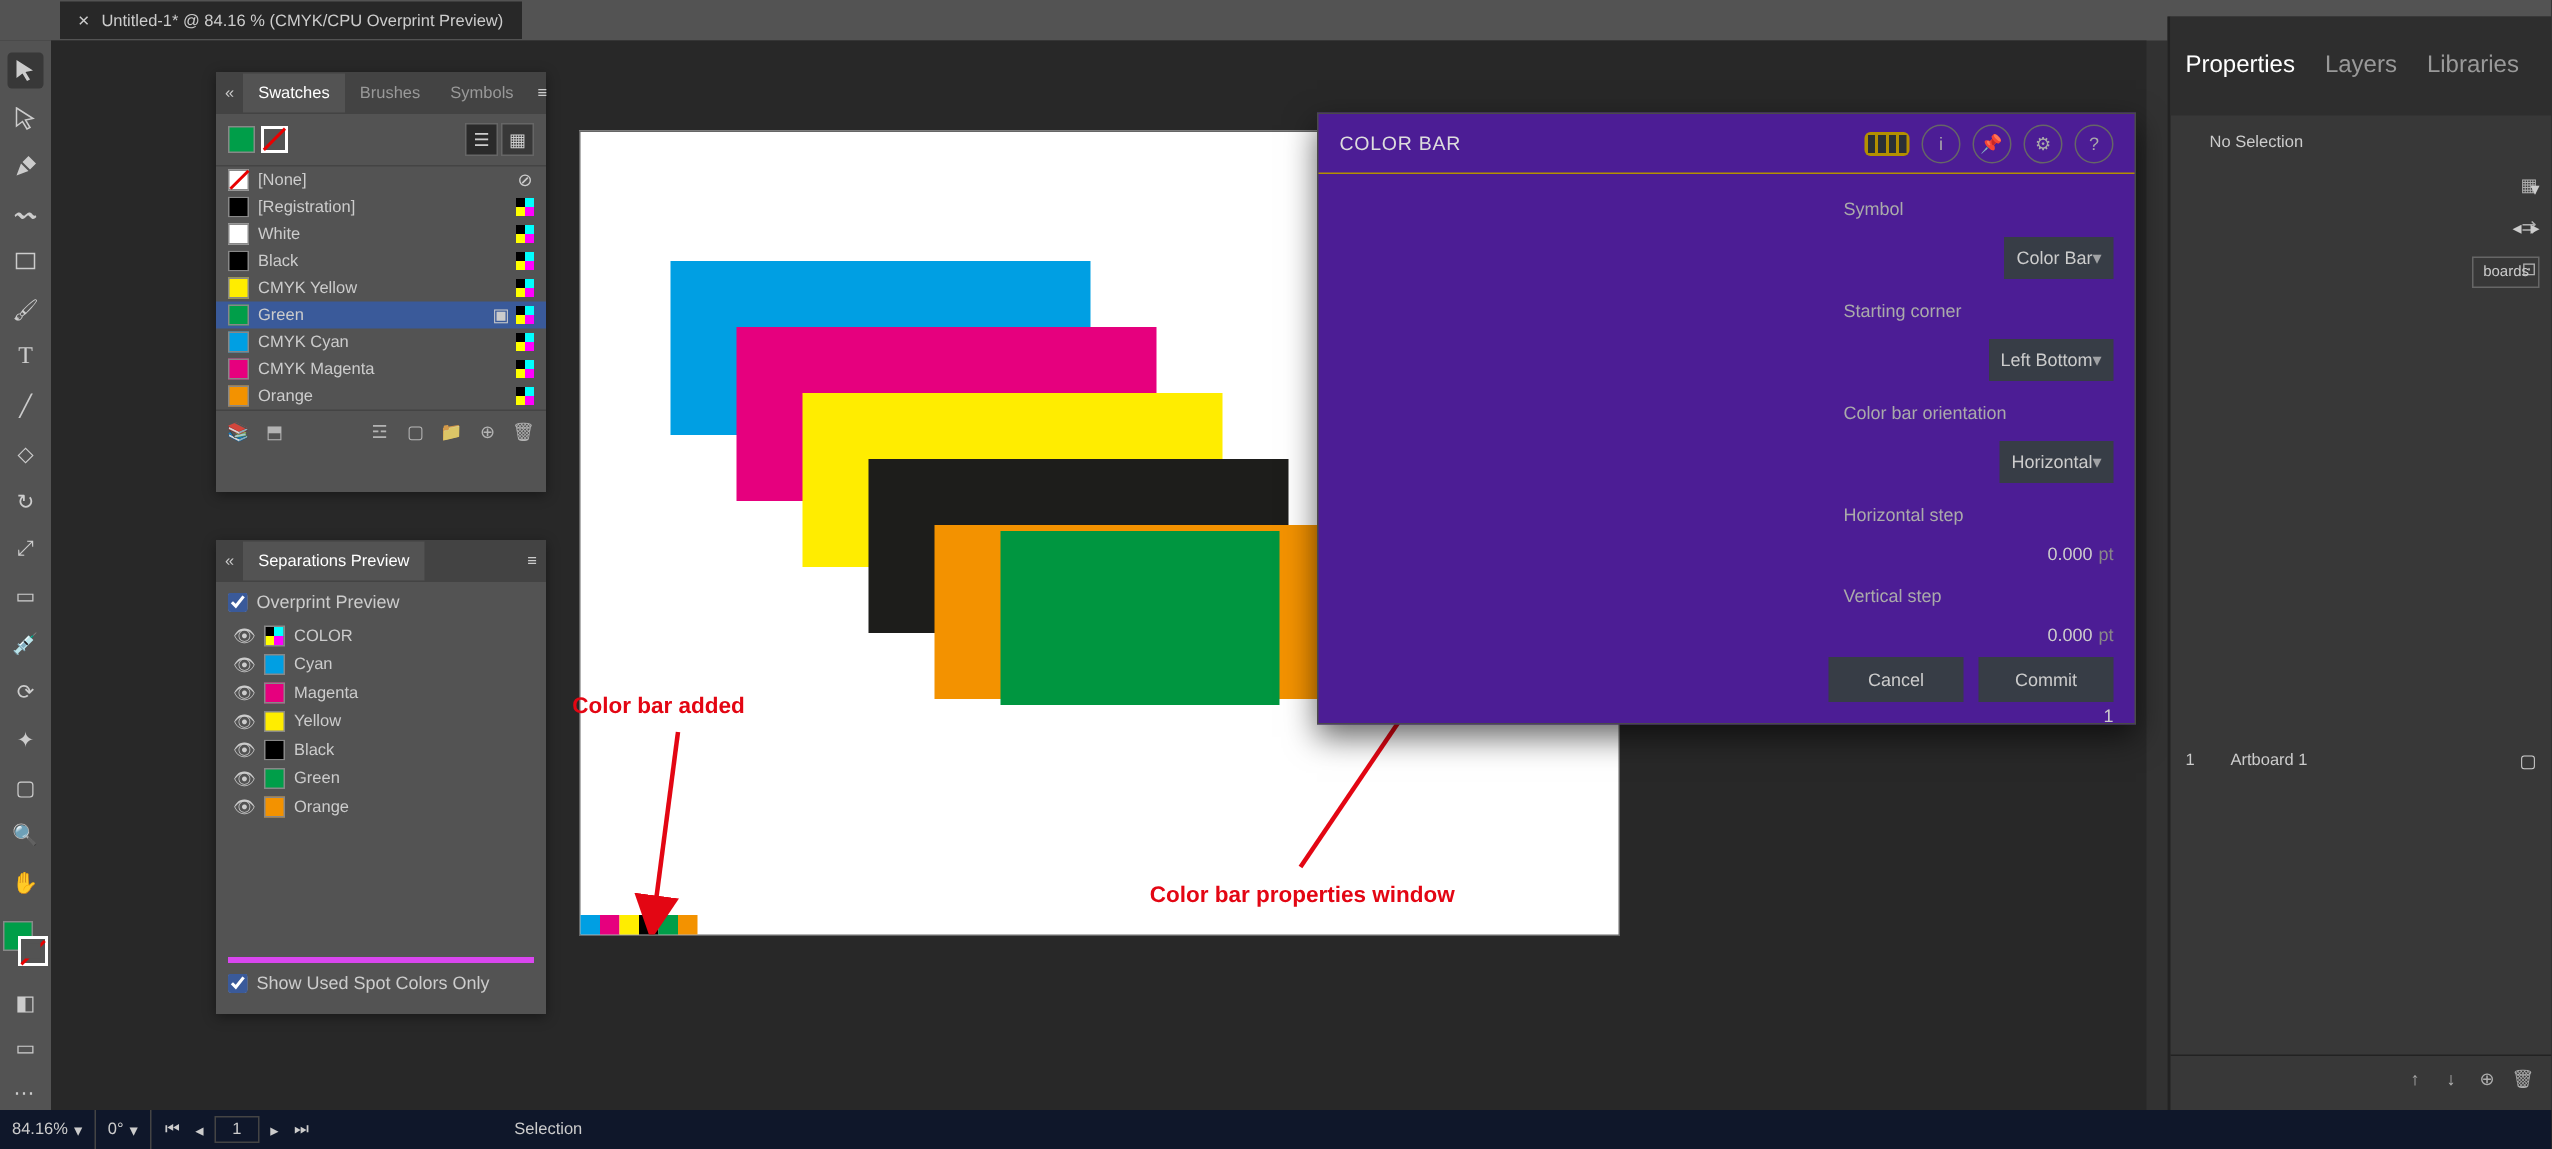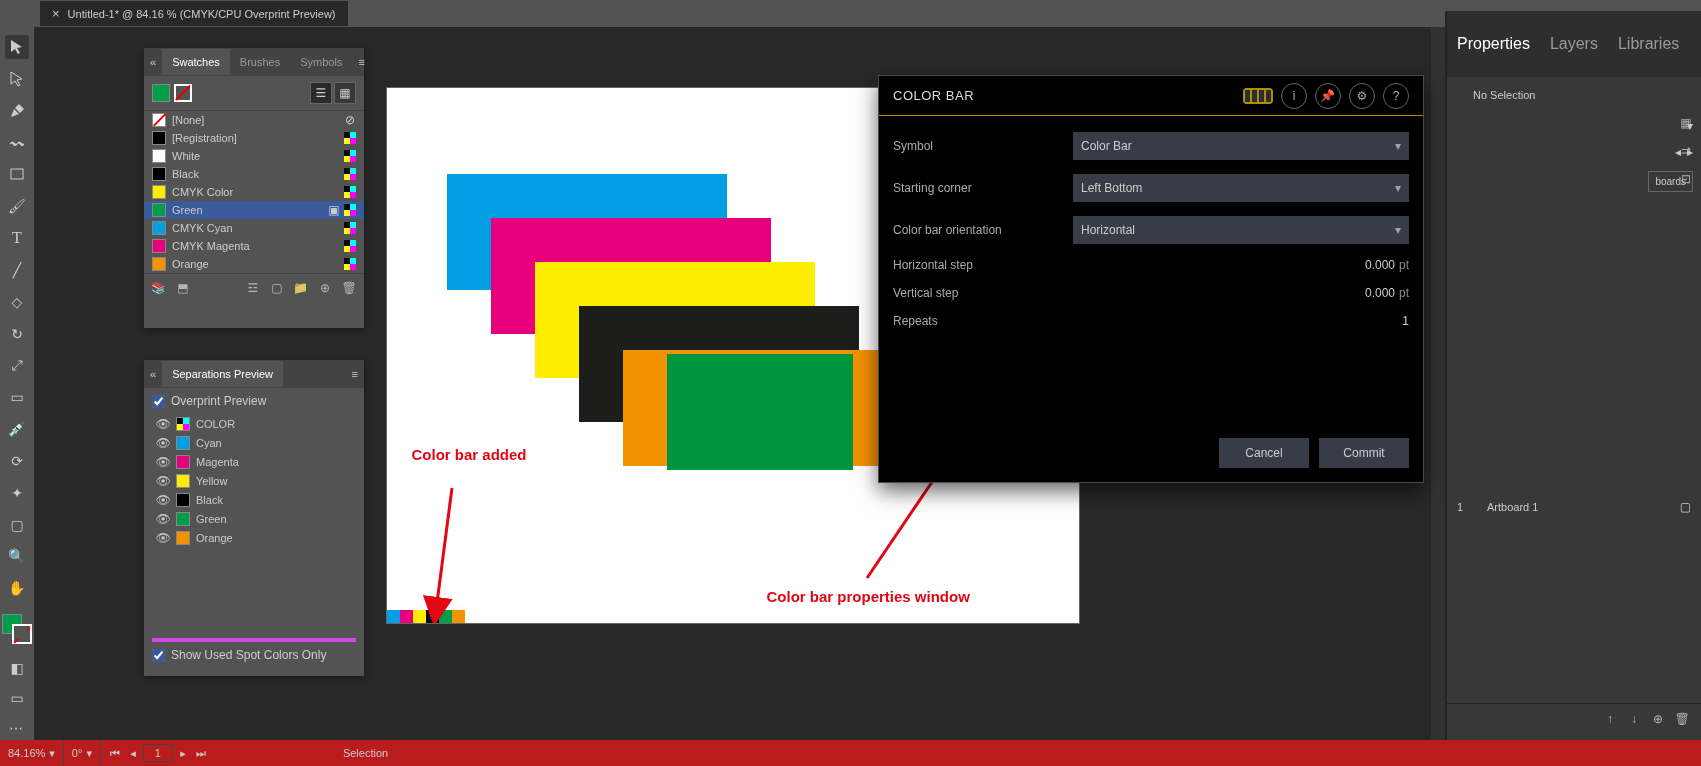--- a/index.html
+++ b/index.html
@@ -100,40 +100,40 @@
 .right-badge { padding: 4px 6px; font-size:10px; color:#ccc;}
 .artboard-list { padding:4px 0;}
 .artboard-row { display:flex; align-items:center; height:24px; padding:0 10px; gap:14px; cursor:pointer;}
 .ab-num { width:16px; color:#ccc; font-size:11px;}
 .ab-label { flex:1; font-size:11px;}
 .right-bottom { position:absolute; bottom:6px; left:0; right:0; display:flex; justify-content:flex-end; gap:6px; padding:6px 10px; border-top:1px solid #222;}
 .side-icons { position:absolute; right:0; top:100px; width:30px; display:flex; flex-direction:column; gap:4px; align-items:center;}
 .side-icons .ic { width:24px; height:24px; display:flex; align-items:center; justify-content:center; cursor:pointer; opacity:.8;}
 
 
-.dialog { position:absolute; left:878px; top:75px; width:546px; height:408px; background:#000000; border:1px solid #4a4a4a; color:#aaa; box-shadow:0 8px 20px rgba(0,0,0,.6);}
+.dialog { position:absolute; left:878px; top:75px; width:546px; height:408px; background:#4c1d95; border:1px solid #4a4a4a; color:#aaa; box-shadow:0 8px 20px rgba(0,0,0,.6);}
 .dialog-head { display:flex; align-items:center; height:40px; padding:0 14px; border-bottom:1px solid #b38f00; gap:8px;}
 .dialog-title { flex:1; font-size:13px; color:#ddd; letter-spacing:.5px;}
 .dlg-icon { width:26px; height:26px; border-radius:13px; border:1px solid #666; display:flex; align-items:center; justify-content:center; cursor:pointer;}
 .dlg-icon.tabs { border:none; background:#b38f00; border-radius:4px; width:30px; height:16px; position:relative;}
 .dlg-icon.tabs::before{content:"";position:absolute;inset:2px; background:repeating-linear-gradient(90deg,#2a2f36 0 5px, #b38f00 5px 7px);}
 .dialog-body { padding:16px 14px 0; display:flex; flex-direction:column; gap:14px;}
-.form-row { display:flex; align-items:center; }
+.form-row { display:flex; align-items:flex-end; gap:12px;flex-direction:column;}
 .form-label { width:180px; font-size:12px;}
 .form-ctrl { flex:1;}
 .dd { width:100%; height:28px; background:#373d46; border:none; color:#ccc; padding:0 8px; display:flex; align-items:center; justify-content:space-between; cursor:pointer;}
 .dd .chev { opacity:.7;}
 .txt-input { width:100%; height:28px; background:#373d46; border:none; color:#666; padding:0 8px; font-style:italic;}
 .readonly-val { flex:1; text-align:right; color:#ccc; font-size:12px;}
 .unit { color:#888; margin-left:4px;}
 .dialog-foot { position:absolute; bottom:14px; right:14px; display:flex; gap:10px;}
 .btn { min-width:90px; height:30px; background:#373d46; border:none; color:#ccc; cursor:pointer; font-size:12px;}
 
 
-.status-bar { position:absolute; left:0; right:0; bottom:0; height:26px; background:#b91c1c; display:flex; font-size:11px;}
+.status-bar { position:absolute; left:0; right:0; bottom:0; height:26px; background:#0f172a; display:flex; font-size:11px;}
 .sb-field { padding:0 8px; border-right:1px solid #444; display:flex; align-items:center; gap:4px; height:100%;}
 .sb-nav { display:flex; align-items:center; gap:2px; padding:0 6px;}
 .sb-nav-btn { width:16px; height:16px; display:flex; align-items:center; justify-content:center; cursor:pointer;}
 
 input[type="checkbox"]{accent-color:#3a5a9a;}
 </style>
 </head>
 <body>
 
 <div class="topbar">
@@ -199,21 +199,21 @@
       <div class="rect r5"></div>
       <div class="rect r6"></div>
       <div class="colorbar-marks" id="cb-marks">
           <div style="background: rgb(0, 159, 227);"></div>
           <div style="background: rgb(230, 0, 126);"></div>
           <div style="background: rgb(255, 237, 0);"></div>
           <div style="background: rgb(0, 0, 0);"></div>
           <div style="background: rgb(0, 158, 73);"></div>
           <div style="background: rgb(243, 146, 0);"></div>
         </div>
-      <div class="annotation" style="left:-5px; top:358px;margin-left:30px;">Color bar added</div>
+      <div class="annotation" style="left:-5px; top:374px;">Color bar added</div>
       <div class="annotation" style="left:380px; top:500px;">Color bar properties window</div>
 
       <svg style="position:absolute; left:0; top:0; width:100%; height:100%; pointer-events:none;">
         <defs>
             <marker id="ah" markerWidth="10" markerHeight="10" refX="2" refY="5" orient="auto">
               <path d="M0 0 L10 5 L0 10 z" fill="#e30613"></path>
             </marker>
           </defs>
         <line x1="65" y1="400" x2="50" y2="515" stroke="#e30613" stroke-width="3" marker-end="url(#ah)"></line>
         <line x1="480" y1="490" x2="610" y2="298" stroke="#e30613" stroke-width="3" marker-end="url(#ah)"></line>
@@ -267,21 +267,21 @@
       <div class="swatch-row">
         <div class="swatch-chip" style="background: rgb(0, 0, 0);"></div>
         <div class="swatch-label">Black</div>
         <div class="swatch-meta">
           <span></span>
           <span class="cmyk-box"></span>
         </div>
       </div>
       <div class="swatch-row">
         <div class="swatch-chip" style="background: rgb(255, 237, 0);"></div>
-        <div class="swatch-label">CMYK Color</div>
+        <div class="swatch-label">CMYK Yellow</div>
         <div class="swatch-meta">
           <span></span>
           <span class="cmyk-box"></span>
         </div>
       </div>
       <div class="swatch-row selected">
         <div class="swatch-chip" style="background: rgb(0, 158, 73);"></div>
         <div class="swatch-label">Green</div>
         <div class="swatch-meta">
           <span>▣</span>

